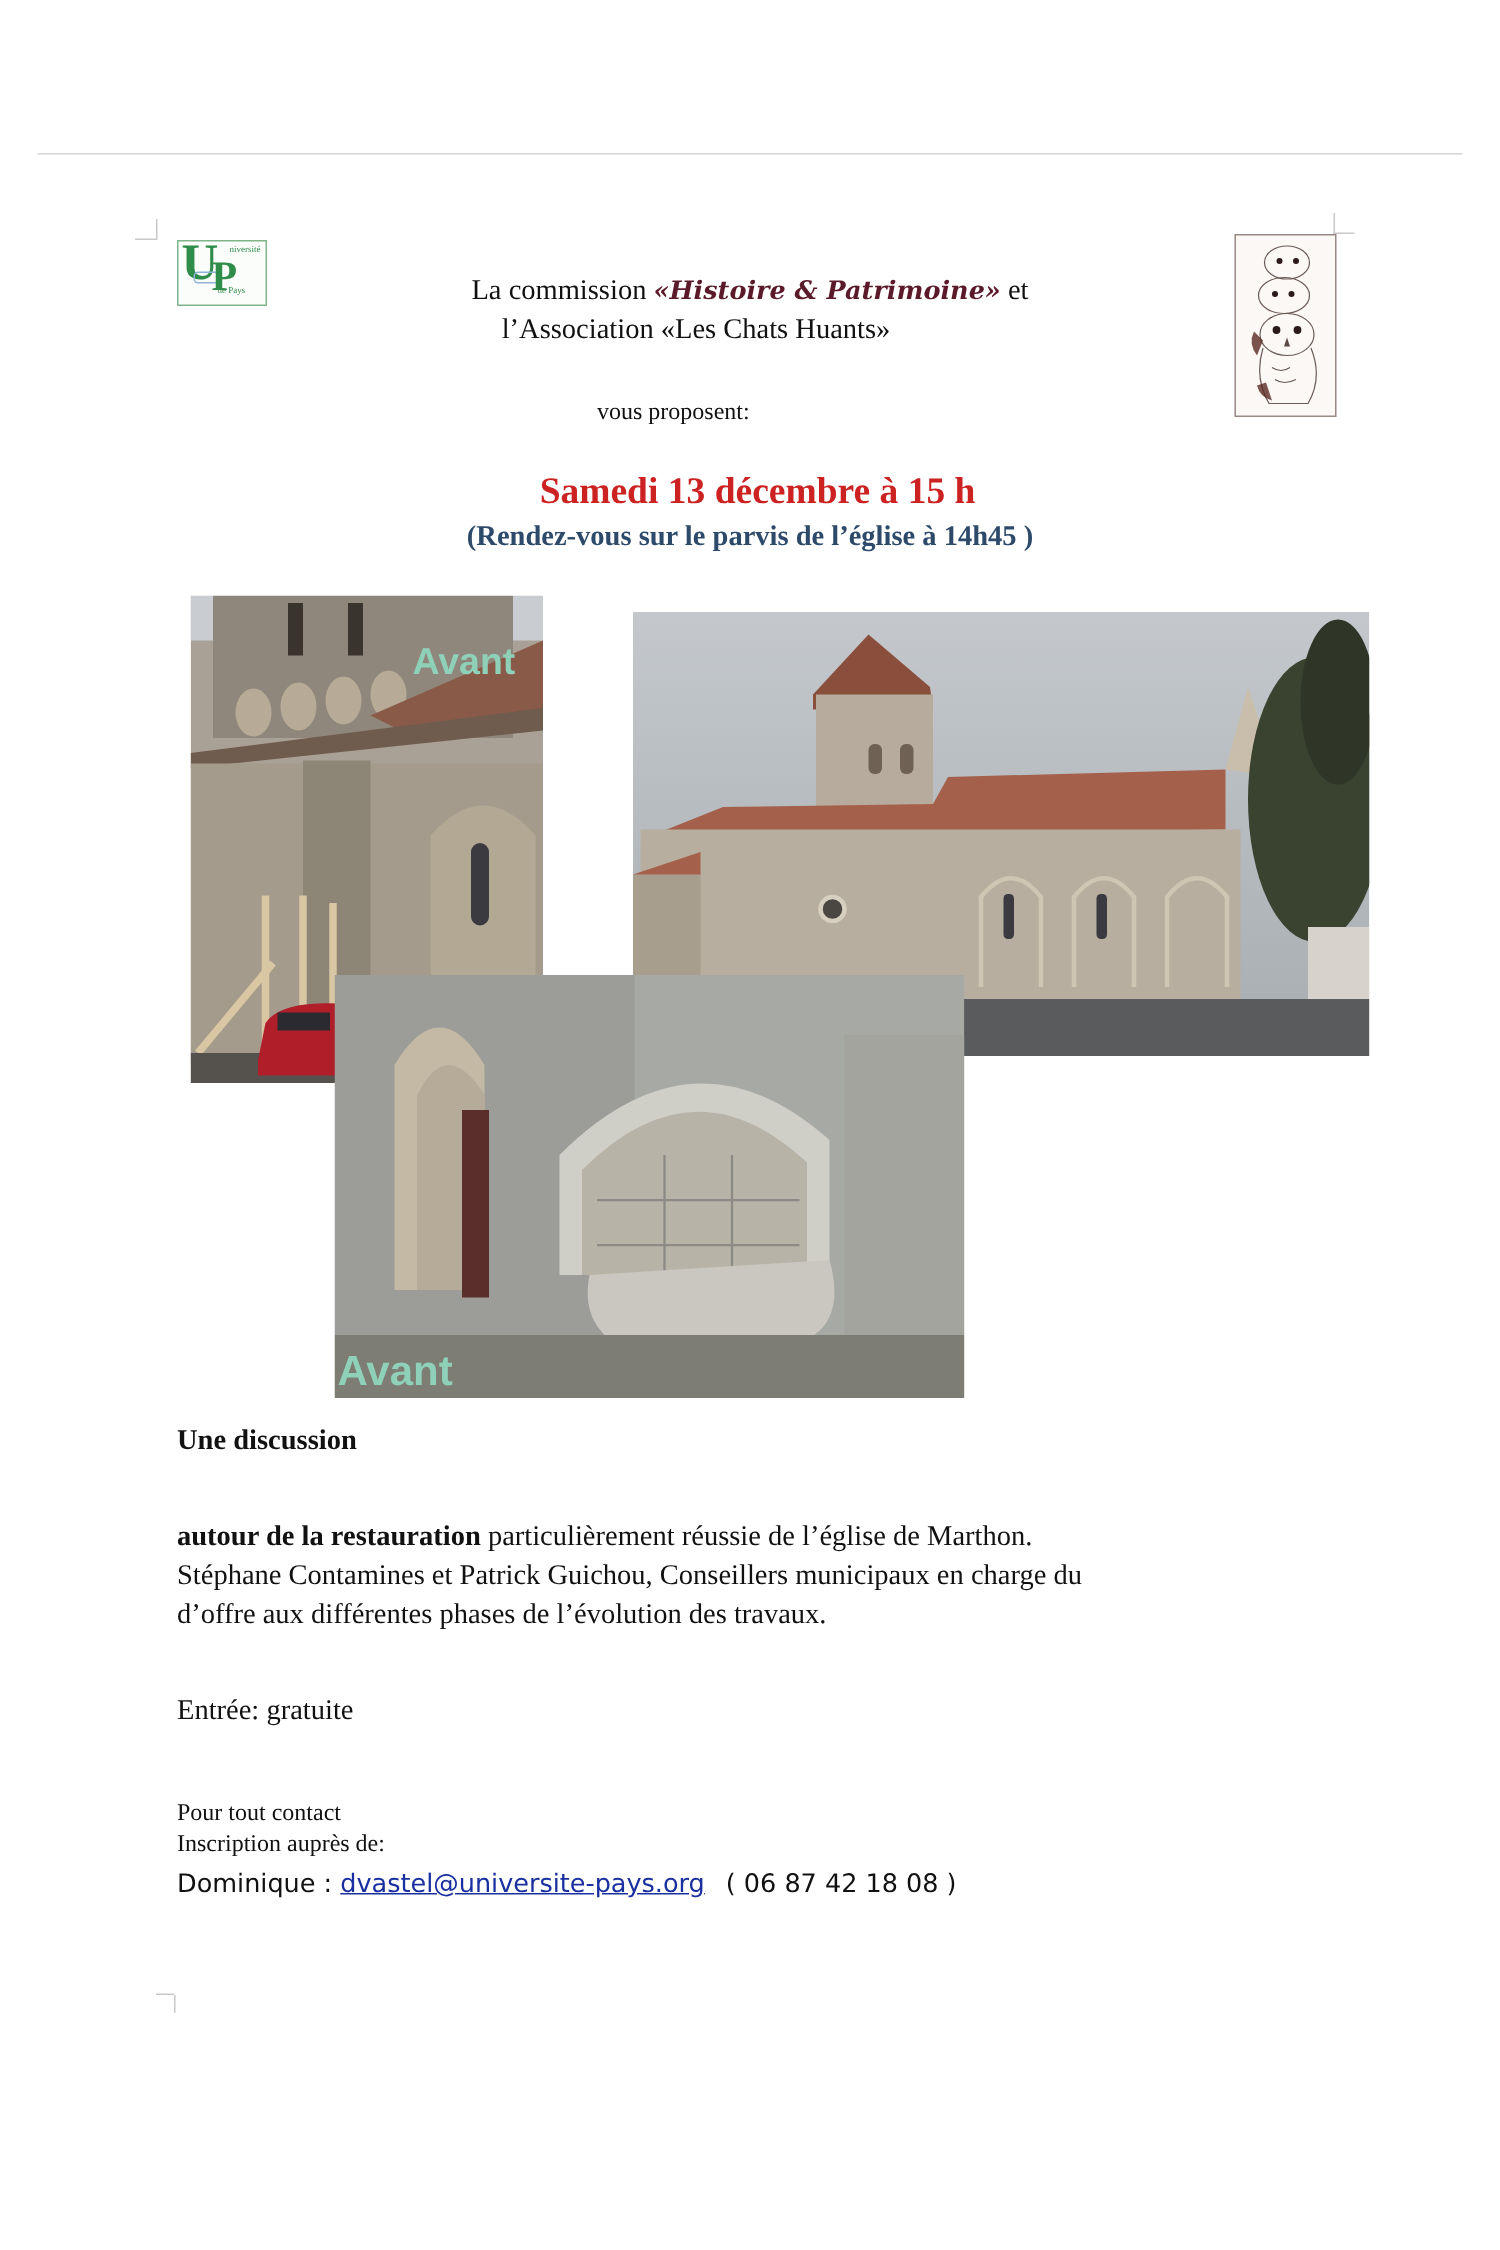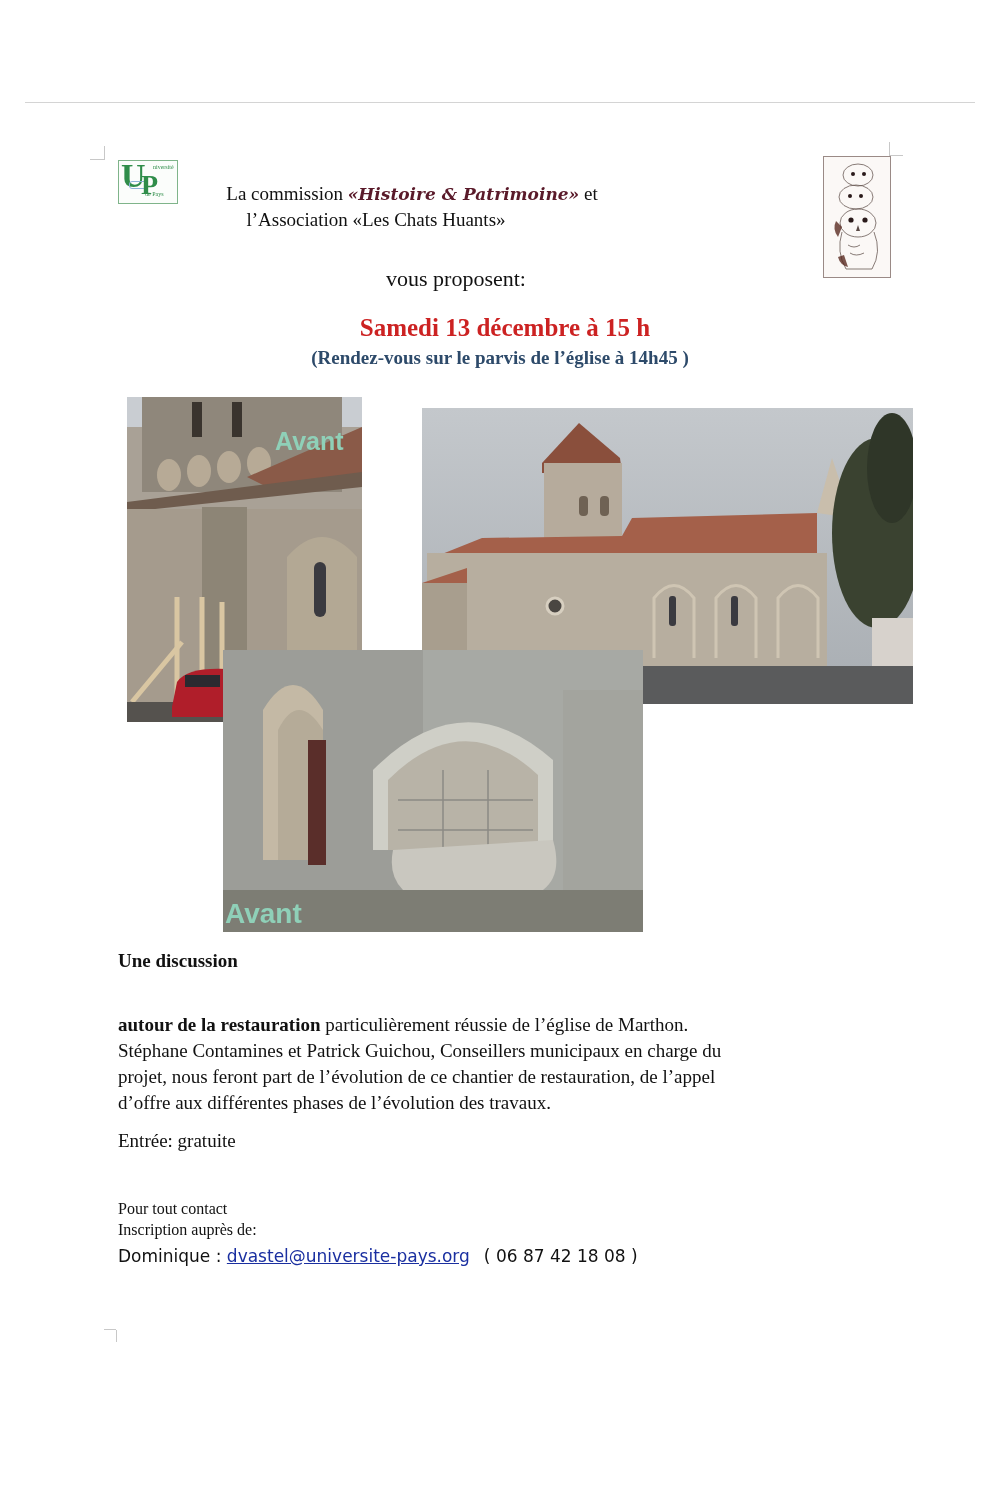--- a/index.html
+++ b/index.html
@@ -9,25 +9,25 @@
 
   .logo-up { position: absolute; left: 118px; top: 160px; width: 58px; height: 42px; border: 1px solid #7fb48a; background: #fbfdfb; }
   .logo-up .big-u { position: absolute; left: 2px; top: -4px; font: bold 34px "Liberation Serif", serif; color: #2f8d4a; }
   .logo-up .big-p { position: absolute; left: 22px; top: 8px; font: bold 28px "Liberation Serif", serif; color: #2f8d4a; }
   .logo-up .small-top { position: absolute; left: 34px; top: 3px; font: 6px "Liberation Serif", serif; color: #2f8d4a; }
   .logo-up .small-de { position: absolute; left: 26px; top: 30px; font: 6px "Liberation Serif", serif; color: #2f8d4a; }
   .logo-up .blue { position: absolute; left: 10px; top: 20px; width: 16px; height: 6px; border-radius: 3px; border: 1px solid #8fb3d9; }
 
   .owl-box { position: absolute; left: 823px; top: 156px; width: 66px; height: 120px; border: 1px solid #9a8a86; background: #fbf8f6; overflow: hidden; }
 
-  .intro { position: absolute; left: 0; width: 824px; text-align: center; font-size: 19px; }
+  .intro { position: absolute; left: 0; width: 1000px; text-align: center; font-size: 19px; }
   .intro1 { top: 183px; padding-left: 0; }
   .intro2 { top: 209px; left: -36px; }
   .gothic { font-family: "DejaVu Serif", serif; font-style: italic; font-weight: bold; color: #5a1a2a; font-size: 17px; }
-  .proposent { position: absolute; top: 266px; left: 386px; font-size: 22px; }
+  .proposent { position: absolute; top: 266px; left: 398px; font-size: 16px; }
   .date-line { position: absolute; top: 314px; left: 0; width: 1010px; text-align: center; font-size: 25px; font-weight: bold; color: #cc2222; }
   .rdv-line { position: absolute; top: 347px; left: 0; width: 1000px; text-align: center; font-size: 19px; font-weight: bold; color: #2d4a6a; }
 
   .photo { position: absolute; overflow: hidden; }
   .photo svg { display: block; }
   .photo-avant1 { left: 127px; top: 397px; width: 235px; height: 325px; }
   .photo-now { left: 422px; top: 408px; width: 491px; height: 296px; }
   .photo-avant2 { left: 223px; top: 650px; width: 420px; height: 282px; }
   .img-label { position: absolute; font-family: "Liberation Sans", sans-serif; font-weight: bold; color: #8fd0b8; }
   .lbl-avant1 { left: 148px; top: 30px; font-size: 25px; }
@@ -184,21 +184,20 @@
     <rect x="0" y="240" width="420" height="42" fill="#7d7d74"></rect>
     <rect x="340" y="40" width="80" height="200" fill="#a3a49e"></rect>
   </svg>
   <span class="img-label lbl-avant2">Avant</span>
 </div>
 
 <div class="body-text heading-disc">Une discussion</div>
 <div class="body-text para">
   <div><b>autour de la restauration</b><span> particulièrement réussie de l’église de Marthon.</span></div>
   <div>Stéphane Contamines et Patrick Guichou, Conseillers municipaux en charge  du</div>
-  <div>projet,  nous feront part de l’évolution de ce chantier de restauration,  de l’appel</div>
   <div>d’offre aux différentes phases de l’évolution des travaux.</div>
 </div>
 <div class="body-text entree">Entrée: gratuite</div>
 
 <div class="body-text contact-small">
   <div>Pour tout contact</div>
   <div>Inscription  auprès de:</div>
 </div>
 
 <div class="contacts">

